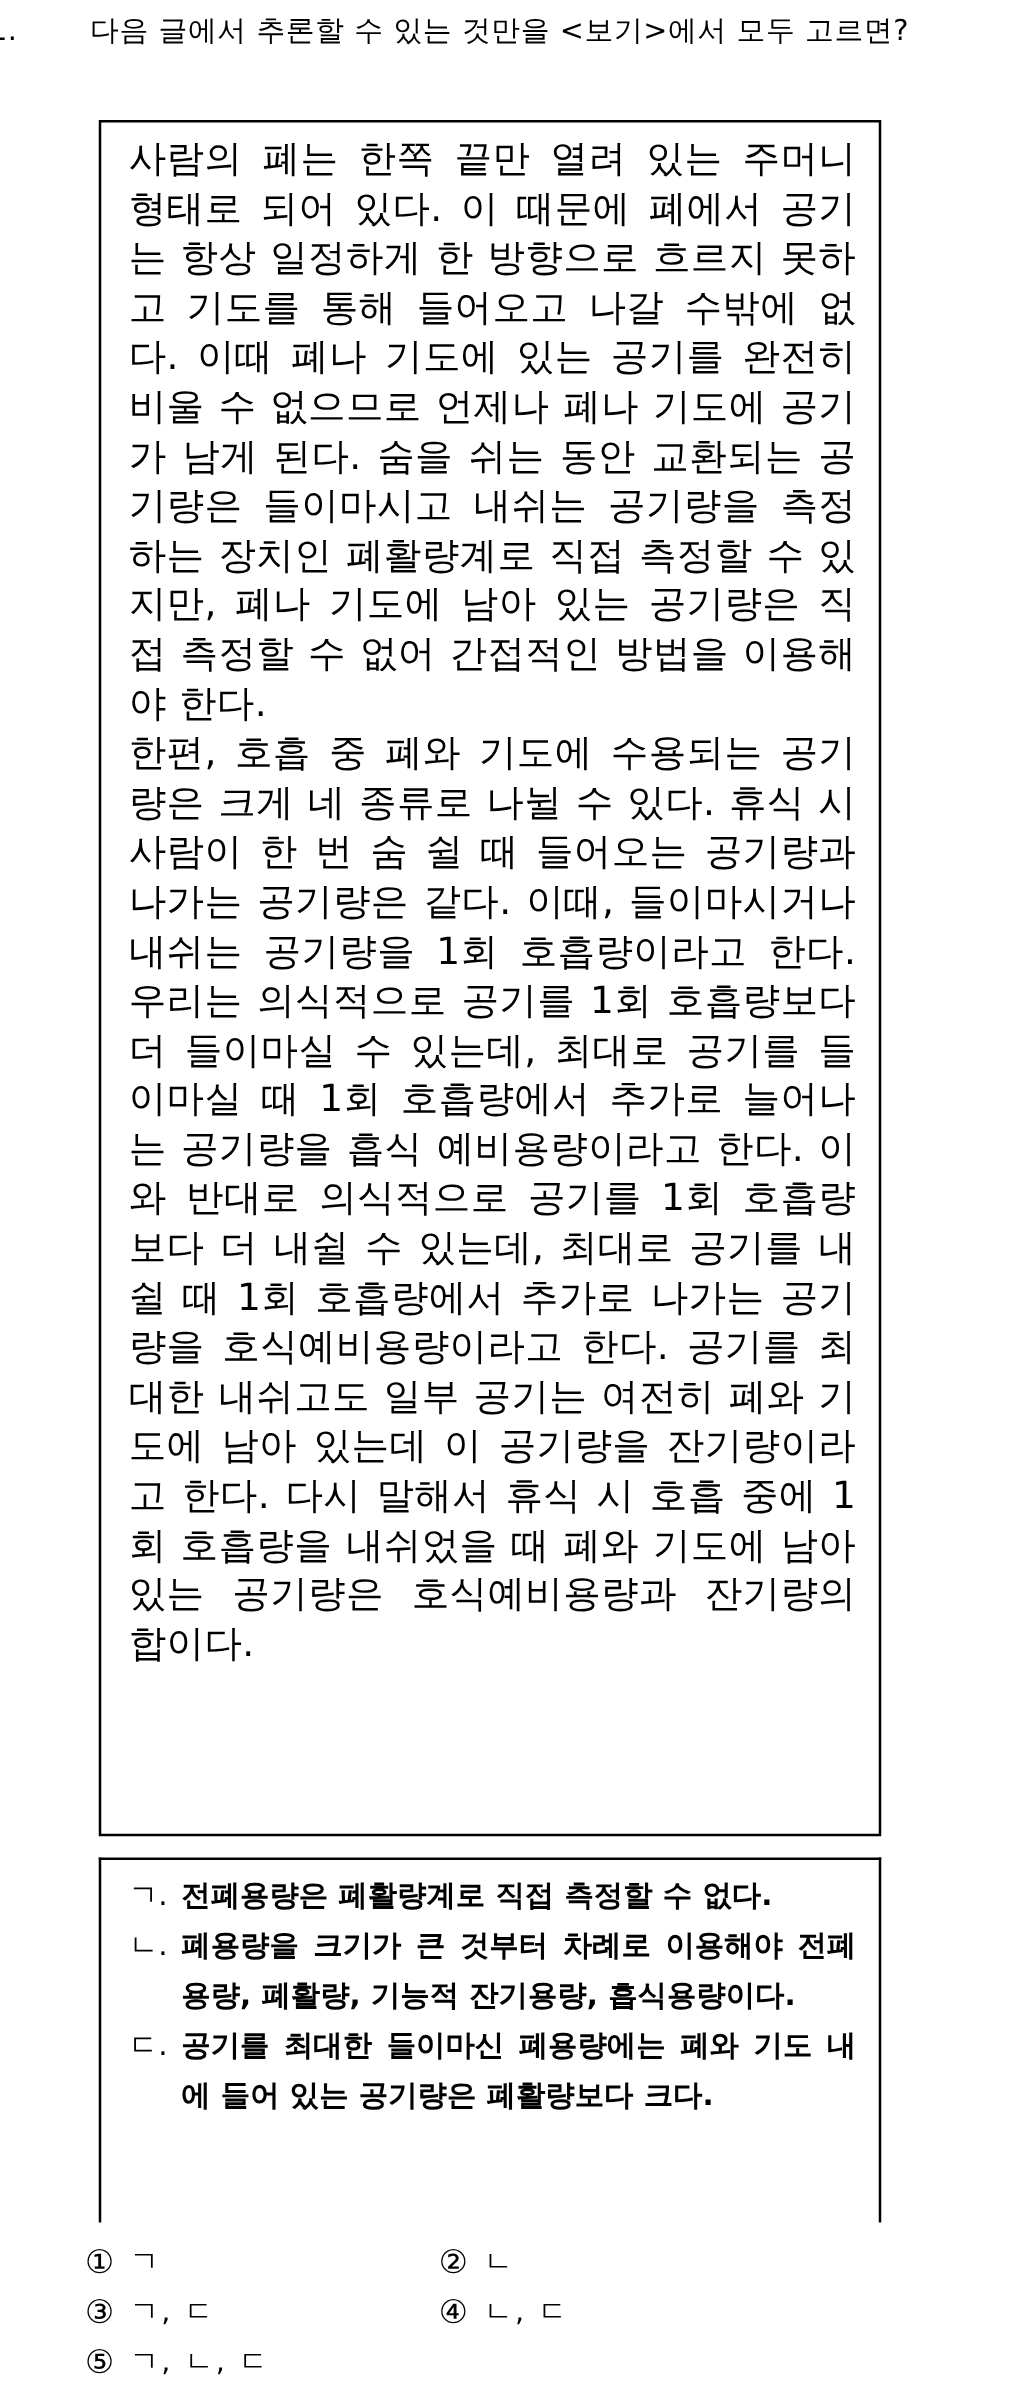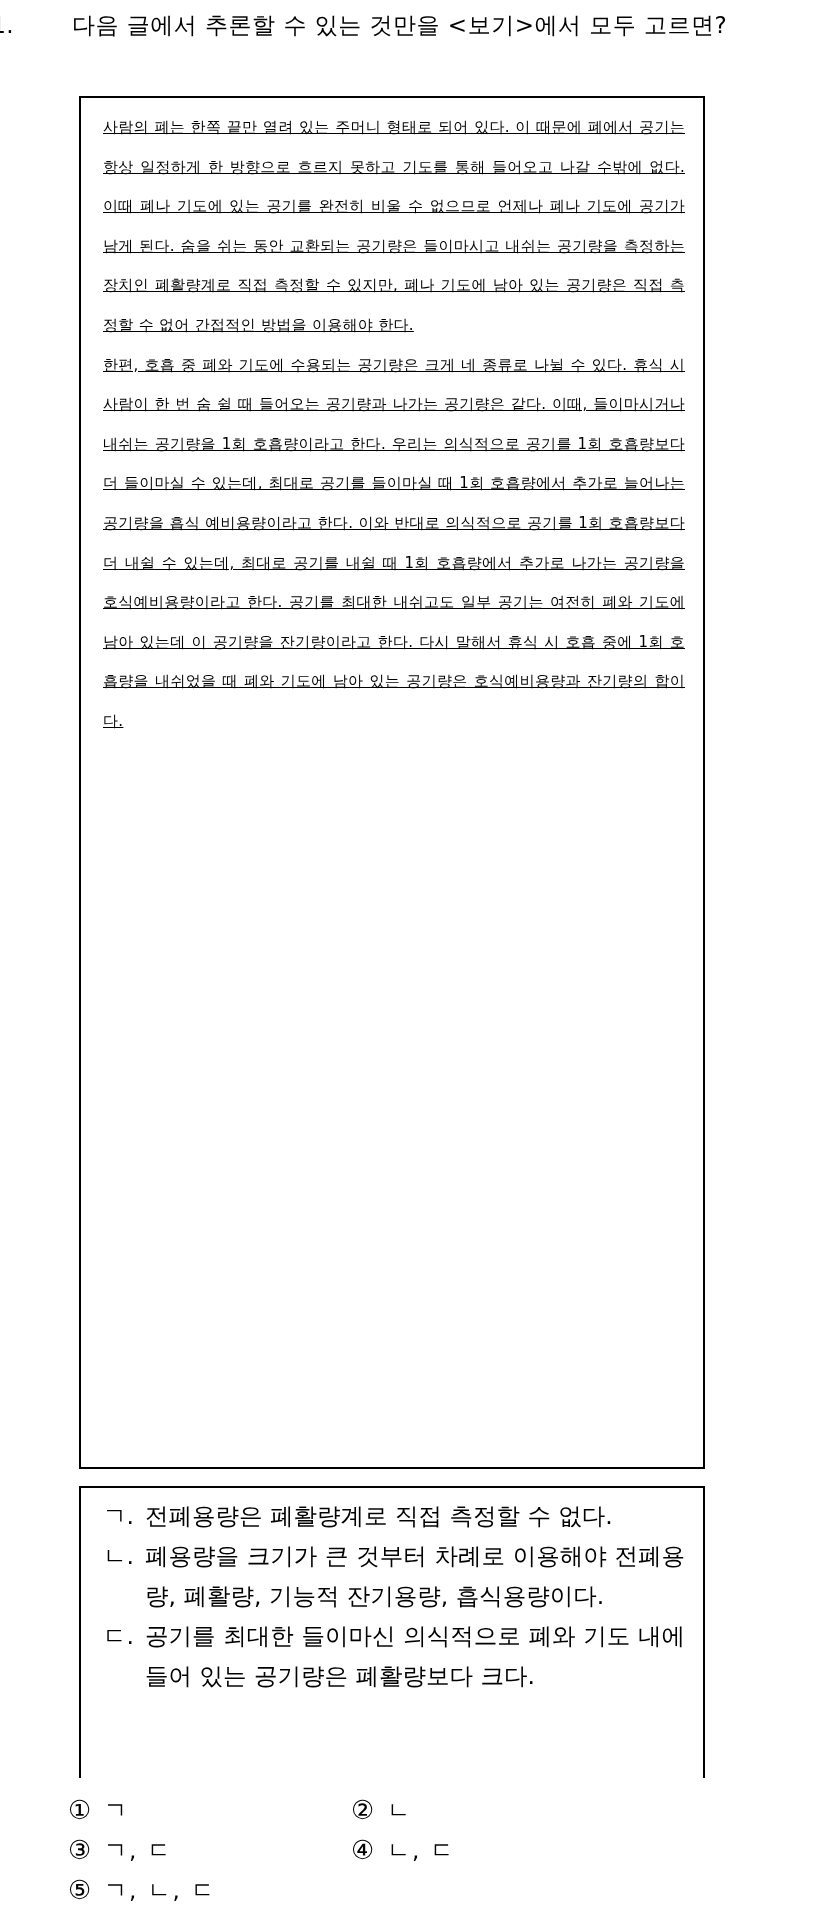--- a/index.html
+++ b/index.html
@@ -39,26 +39,25 @@
       position: absolute;
       left: 79px;
       top: 96px;
       width: 626px;
       height: 1373px;
       border: 2px solid #000;
       box-sizing: border-box;
       padding: 10px 18px 0 22px;
     }
     .para {
-      font-size: 15px;
+      font-size: 30px;
       line-height: 39.6px;
       letter-spacing: 0.3px;
       text-align: justify;
       margin: 0;
-      text-decoration: underline;
     }
     .bogi-box {
       position: absolute;
       left: 79px;
       top: 1486px;
       width: 626px;
       height: 292px;
       border-left: 2px solid #000;
       border-right: 2px solid #000;
       border-top: 2px solid #000;
@@ -76,20 +75,21 @@
       font-size: 23.5px;
       line-height: 40px;
       margin: 0;
     }
     .bogi-item .marker {
       flex: 0 0 42px;
     }
     .bogi-item .text {
       flex: 1;
       text-align: justify;
+      font-weight: bold;
     }
     .choices {
       position: absolute;
       left: 68px;
       top: 1790px;
       width: 700px;
       font-size: 23px;
     }
     .choice-row {
       display: flex;
@@ -127,21 +127,21 @@
   <div class="bogi-item">
     <span class="marker">ㄱ.</span>
     <span class="text">전폐용량은 폐활량계로 직접 측정할 수 없다.</span>
   </div>
   <div class="bogi-item">
     <span class="marker">ㄴ.</span>
     <span class="text">폐용량을 크기가 큰 것부터 차례로 이용해야 전폐용량, 폐활량, 기능적 잔기용량, 흡식용량이다.</span>
   </div>
   <div class="bogi-item">
     <span class="marker">ㄷ.</span>
-    <span class="text">공기를 최대한 들이마신 의식적으로 폐와 기도 내에 들어 있는 공기량은 폐활량보다 크다.</span>
+    <span class="text">공기를 최대한 들이마신 폐용량에는 폐와 기도 내에 들어 있는 공기량은 폐활량보다 크다.</span>
   </div>
 </div>
 
 <div class="choices">
   <div class="choice-row">
     <div class="choice">
       <span class="circ">①</span>
       <span class="val">ㄱ</span>
     </div>
     <div class="choice">

